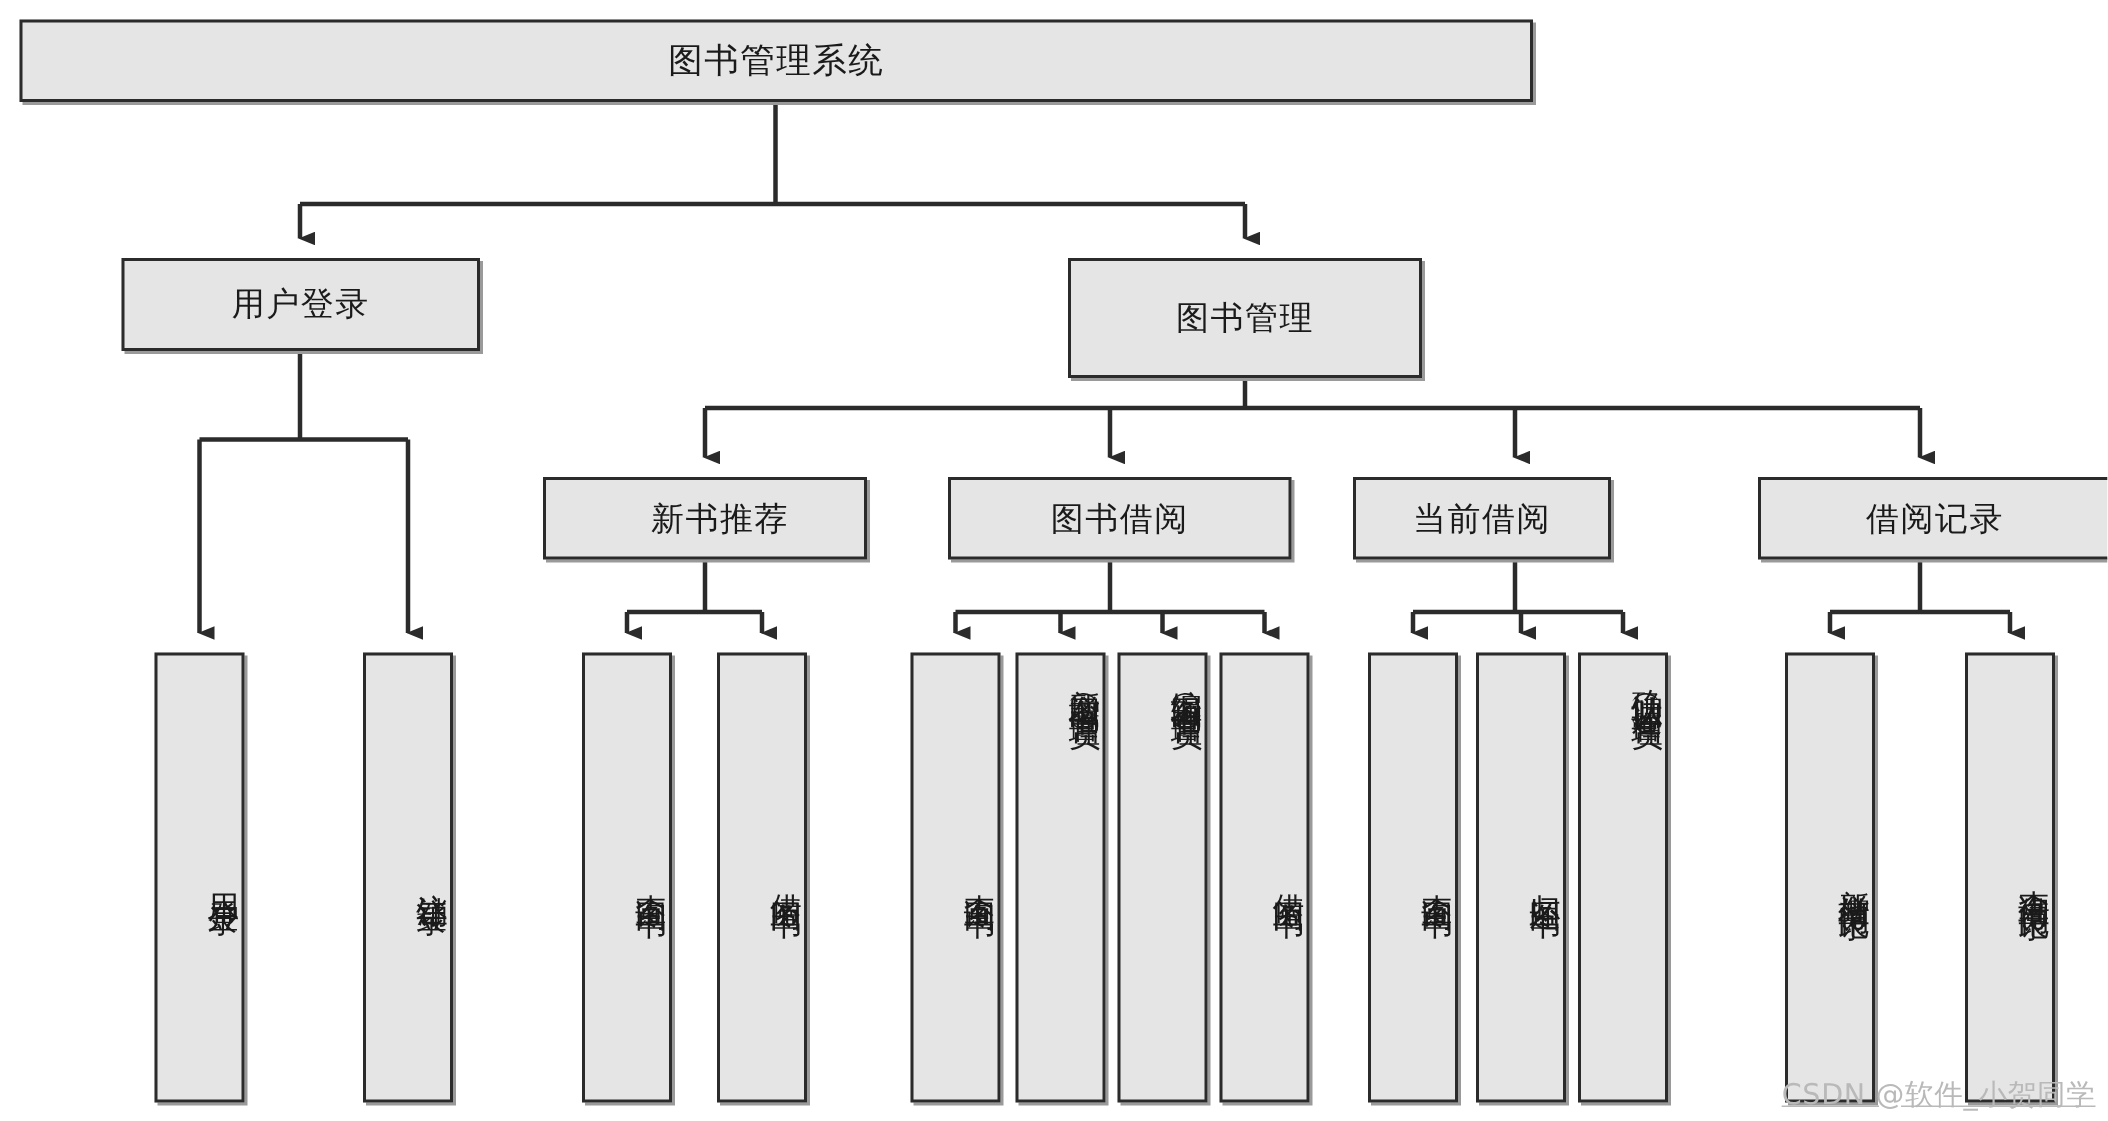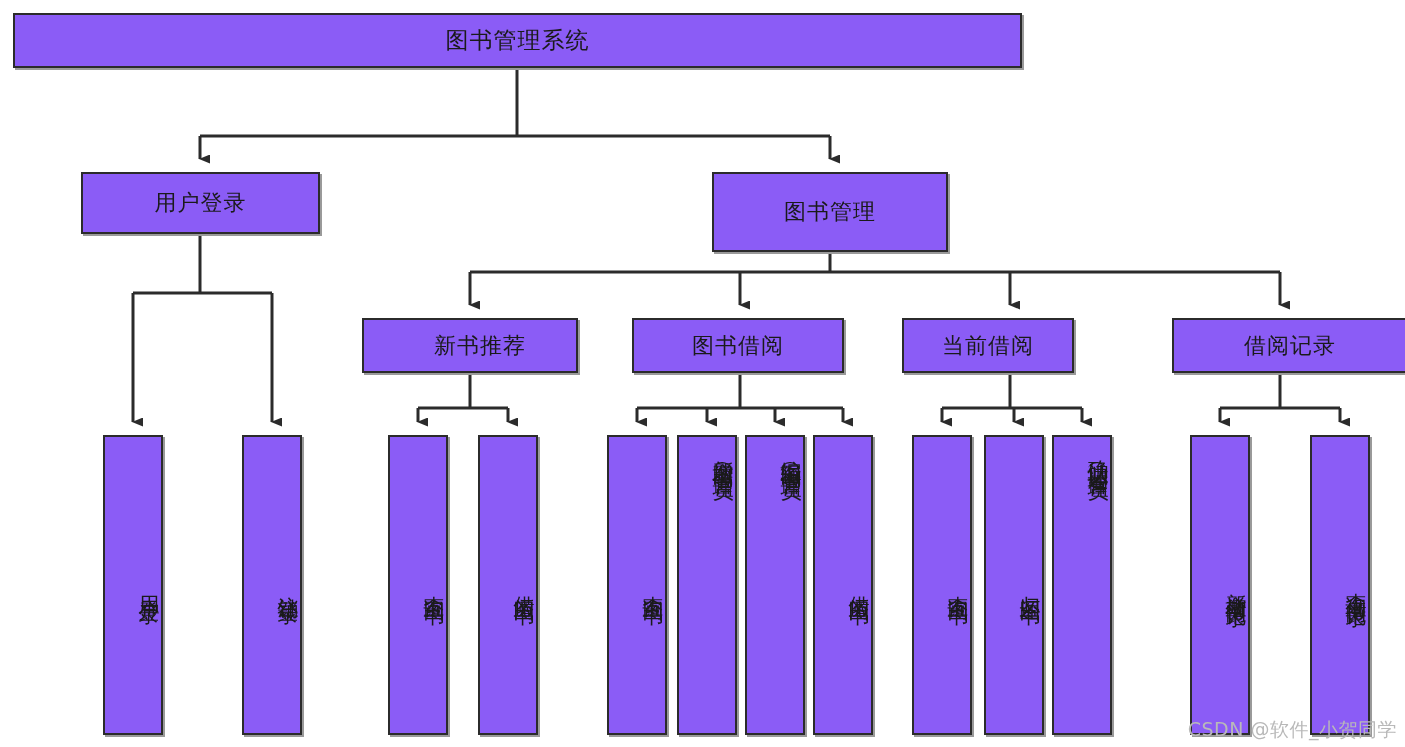--- a/index.html
+++ b/index.html
@@ -14,21 +14,21 @@
     position: relative;
     width: 1405px;
     height: 747px;
     background: #ffffff;
     overflow: hidden;
   }
   .node {
     position: absolute;
     box-sizing: border-box;
     border: 2px solid #2b2b2b;
-    background: #8b5cf6;
+    background: #e5e5e5;
     display: flex;
     align-items: center;
     justify-content: center;
     color: #1a1a1a;
   }
   .node.shadowed {
     box-shadow: 2px 2px 0 0 #9a9a9a;
   }
   .node-h {
     font-size: 22px;
@@ -63,20 +63,21 @@
     pointer-events: none;
   }
   .watermark {
     position: absolute;
     right: 8px;
     bottom: 4px;
     font-size: 19px;
     color: #b9b9b9;
     letter-spacing: 0.5px;
     white-space: nowrap;
+    text-decoration: underline;
   }
 </style>
 </head>
 <body>
 
 <div id="canvas">
 
   <svg class="edges" viewBox="0 0 1405 747" xmlns="http://www.w3.org/2000/svg">
     <defs>
       <marker id="arrow" markerWidth="9" markerHeight="11" refX="4.5" refY="10" orient="auto" markerUnits="userSpaceOnUse">
@@ -134,21 +135,21 @@
   <div class="node node-h shadowed" style="left:81px; top:172px; width:239px; height:62px;">
     <span>用户登录</span>
   </div>
   <div class="node node-h shadowed" style="left:712px; top:172px; width:236px; height:80px;">
     <span>图书管理</span>
   </div>
 
   <div class="node node-h shadowed" style="left:362px; top:318px; width:216px; height:55px;padding-left:20px;">
     <span>新书推荐</span>
   </div>
-  <div class="node node-h shadowed" style="left:632px; top:318px; width:212px; height:55px;">
+  <div class="node node-h shadowed" style="left:632px; top:318px; width:229px; height:55px;">
     <span>图书借阅</span>
   </div>
   <div class="node node-h shadowed" style="left:902px; top:318px; width:172px; height:55px;">
     <span>当前借阅</span>
   </div>
   <div class="node node-h shadowed" style="left:1172px; top:318px; width:236px; height:55px;">
     <span>借阅记录</span>
   </div>
 
   <div class="node node-v shadowed" style="left:103px; top:435px; width:60px; height:300px;">

